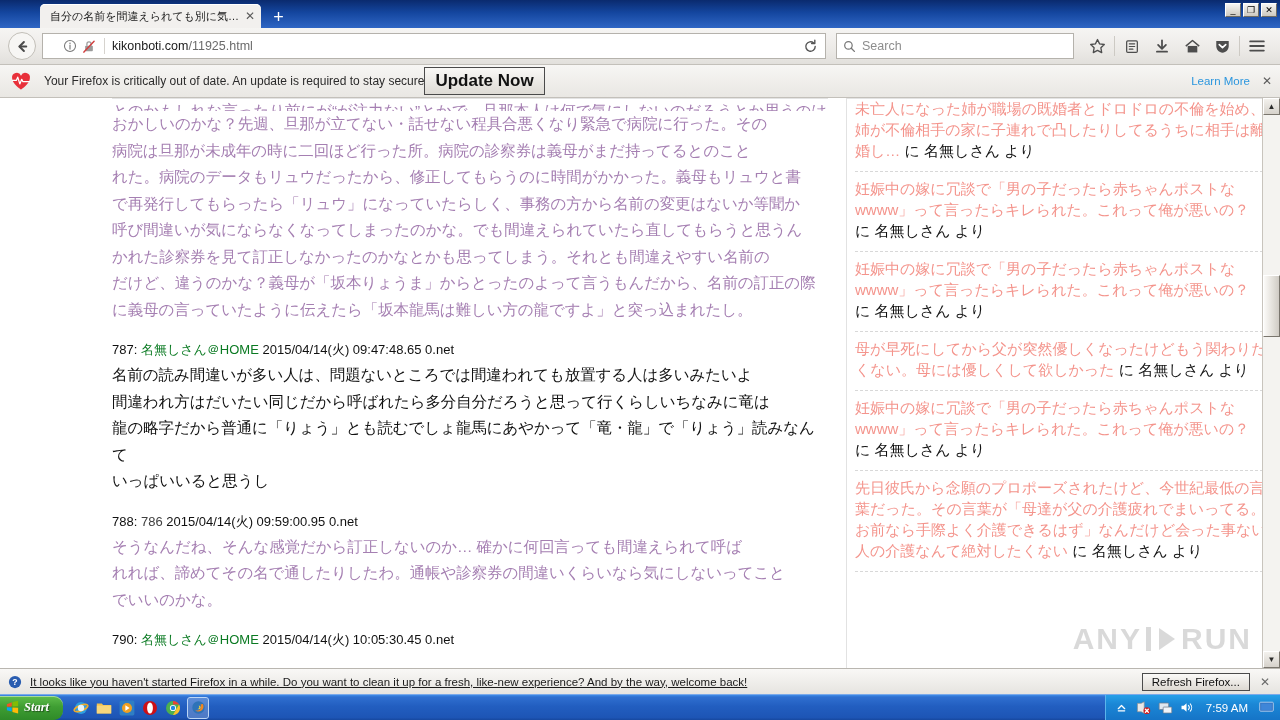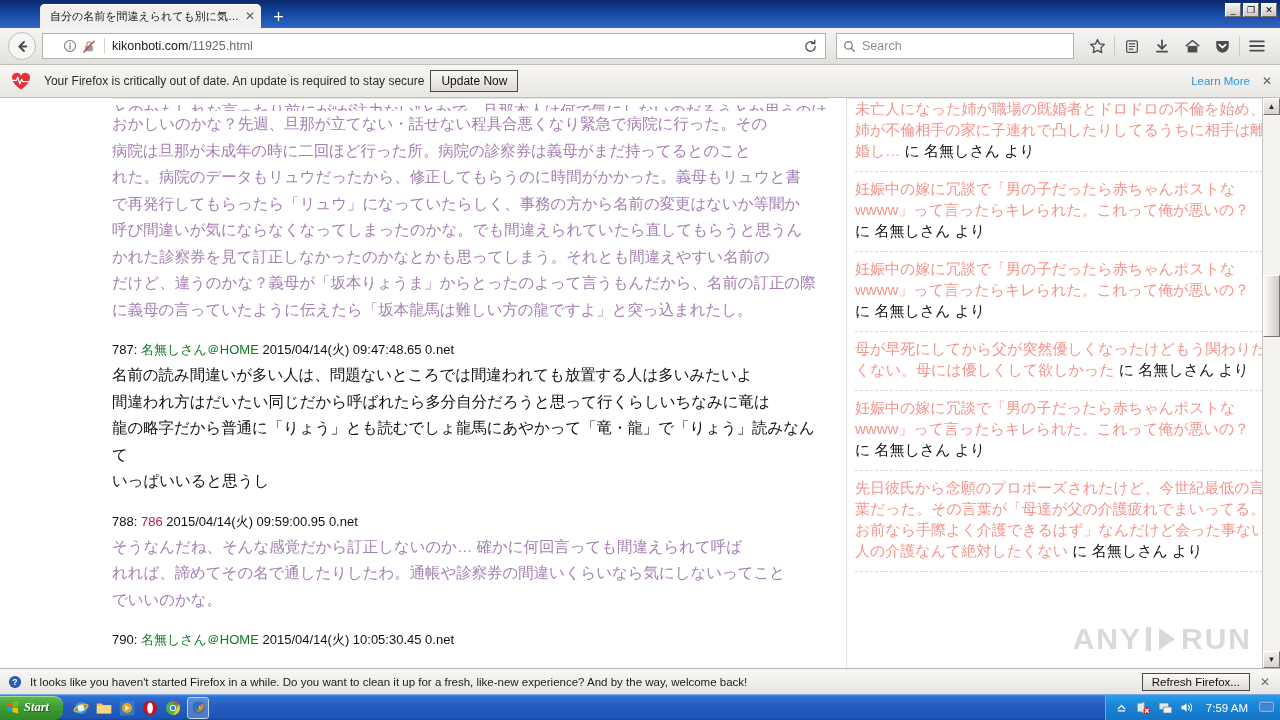--- a/index.html
+++ b/index.html
@@ -131,27 +131,28 @@
   #notifybar {
     height: 33px;
     background: linear-gradient(to bottom,#f7f6f4,#e9e7e3);
     border-bottom: 1px solid #c3c0ba;
     display:flex; align-items:center;
     padding: 0 8px 0 10px;
     flex: 0 0 33px;
   }
   .notify-text { font-size:12px; color:#2b2b2b; margin-left:12px; }
   .notify-btn {
-    margin-left: 6px;
-    font-size: 12px;
+    margin-left: 0;
+    font-size: 17px;
     padding: 3px 10px;
     background: linear-gradient(to bottom,#f9f8f6,#dedbd5);
     border: 1px solid #4a4a4a;
     color:#111;
     cursor:pointer;
+    font-weight:bold;
   }
   .notify-learn { margin-left:auto; font-size:11.5px; color:#2b96de; cursor:pointer; }
   .notify-x { margin-left:12px; font-size:12px; color:#5c5c5c; cursor:pointer; }
 
   
   #viewport {
     flex: 1 1 auto;
     position: relative;
     background: #ffffff;
     overflow: hidden;
@@ -181,21 +182,21 @@
     color: #a57fb2;
     font-size: 15.5px;
     line-height: 26.5px;
     margin: 0;
     letter-spacing: -0.1px;
   }
   .quote-block .clipped { display:block; height:13px; overflow:hidden; }
   .post-head { font-size: 13px; color: #111; margin-top: 17px; line-height: 20px; }
   .post-num { color:#111; }
   .post-name { color: #0a7a22; }
-  .post-ref { color: #be185d; }
+  .post-ref { color: #404040; }
   .post-date { color:#111; }
   .post-body {
     font-size: 15.5px;
     line-height: 26.5px;
     color: #111;
     margin-top: 2px;
     letter-spacing: -0.1px;
   }
   .post-body.purple { color:#a57fb2; }
   .post-body.blue { color:#1f2fb8; }
@@ -275,21 +276,21 @@
 
   
   #bottombar {
     height: 26px;
     background: linear-gradient(to bottom,#f9f8f6,#e6e4e0);
     border-top: 1px solid #b9b6b0;
     display:flex; align-items:center;
     padding: 0 6px 0 8px;
     flex: 0 0 26px;
   }
-  .bb-text { font-size: 11.5px; color:#1a1a1a; margin-left:8px; }
+  .bb-text { font-size: 11.5px; color:#1a1a1a; margin-left:8px;text-decoration:underline; }
   .bb-btn {
     margin-left:auto;
     font-size:11.5px; padding:2px 9px;
     background: linear-gradient(to bottom,#fbfaf8,#ddd9d2);
     border:1px solid #4b4b4b;
     color:#111; cursor:pointer;
   }
   .bb-x { margin-left:10px; margin-right:4px; font-size:12px; color:#6a6a6a; cursor:pointer; }
 
   

